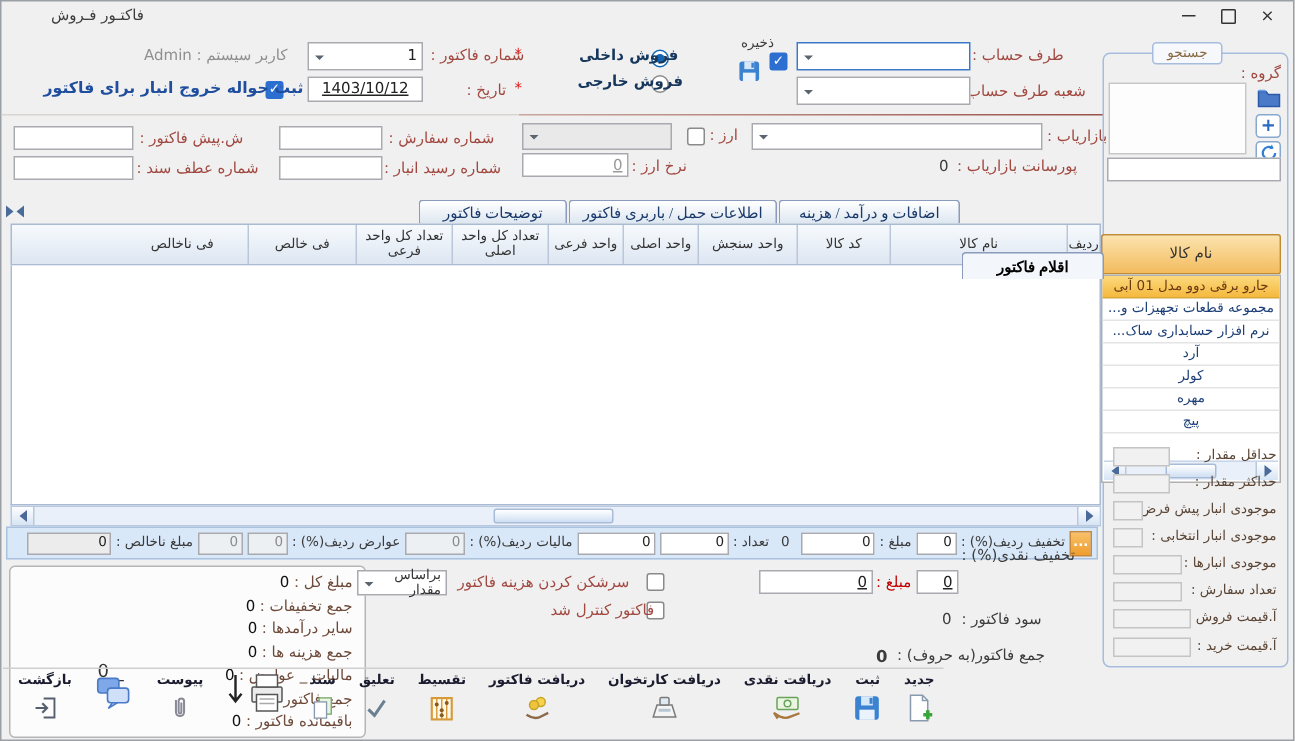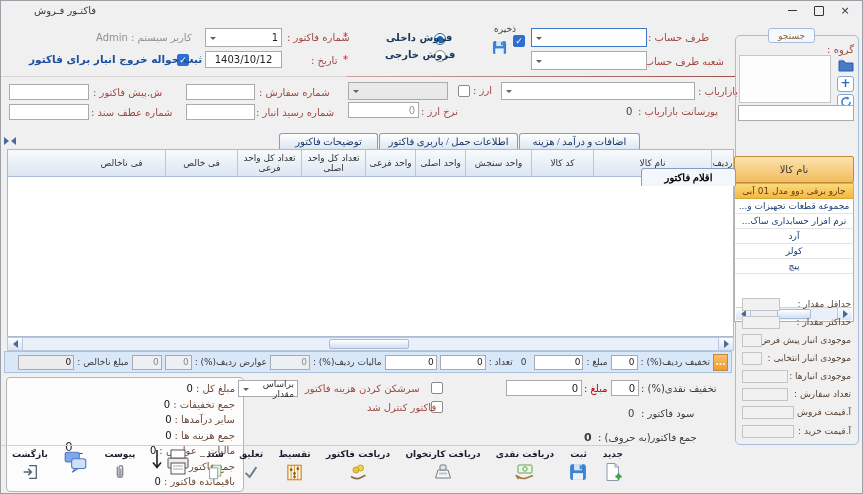--- a/index.html
+++ b/index.html
@@ -9,21 +9,21 @@
          border:1px solid #9aa0a6; direction:rtl; }
   .abs  { position:absolute; }
   .lbl  { position:absolute; white-space:nowrap; font-size:10px; color:#a14840; }
   .dark { color:#3c3c3c; } .gray { color:#8f8f8f; } .redtx { color:#c00000; }
   .navy { color:#16365c; font-weight:bold; }
   .bluebold { color:#1f4e9e; font-weight:bold; font-size:10.5px; }
   .star { position:absolute; color:#e01010; font-size:10px; }
 
   .inp { position:absolute; background:#fff; border:1px solid #a9a9b0; height:17px;
          font-size:10px; display:flex; align-items:center; padding:0 3px; }
-  .inp .v { direction:ltr; }
+  .inp .v { direction:ltr;text-decoration:underline; }
 
   .combo { position:absolute; background:#fff; border:1px solid #a9a9b0; height:19px;
            display:flex; align-items:center; }
   .combo .cv { flex:1; padding:0 3px; font-size:10px; direction:ltr; text-align:right; }
   .combo .cb { width:14px; align-self:stretch; display:flex; align-items:center; justify-content:center; }
   .combo .cb::after { content:""; border:3.5px solid transparent; border-top-color:#5a6570; margin-top:4px; }
   .combo.focus { border-color:#3c78c8; }
   .combo.dis { background:#e9e9e9; }
 
   .chk { position:absolute; width:12px; height:12px; border:1px solid #8a8a8a;
@@ -283,21 +283,21 @@
 
 <span class="chk" style="left:430px;top:381px"></span>
 <span class="lbl" style="left:304px;top:382px">سرشکن کردن هزینه فاکتور</span>
 <div class="combo" style="left:237px;top:379px;width:60px;height:17px">
   <span class="cv" style="direction:rtl;text-align:right;font-size:9px;color:#333">براساس مقدار</span>
   <span class="cb"></span>
 </div>
 <span class="chk" style="left:430px;top:400px"></span>
 <span class="lbl" style="left:366px;top:401px">فاکتور کنترل شد</span>
 
-<span class="lbl dark" style="left:640px;top:382px">تخفیف نقدی(%) :</span>
+<span class="lbl dark" style="left:640px;top:364px">تخفیف نقدی(%) :</span>
 <div class="inp" style="left:610px;top:379px;width:28px;height:16px">
     <span class="v">0</span>
   </div>
 <span class="lbl redtx" style="left:583px;top:382px">مبلغ :</span>
 <div class="inp" style="left:505px;top:379px;width:76px;height:16px">
     <span class="v">0</span>
   </div>
 <span class="lbl dark" style="left:640px;top:407px">سود فاکتور :</span>
 <span class="lbl dark" style="left:627px;top:407px">0</span>
 <span class="lbl dark" style="left:597px;top:431px">جمع فاکتور(به حروف) :</span>
@@ -444,20 +444,21 @@
   </span>
   <div class="abs" style="right:27px;top:19px;width:92px;height:48px;background:#fdfdfd;border:1px solid #c6c6c6"></div>
   <div class="inp" style="right:4px;top:69px;width:116px;height:16px;position:absolute;left:auto"></div>
   <div class="pl-head">نام کالا</div>
   <div class="plist">
     <div class="pitem sel">جارو برقی دوو مدل 01 آبی</div>
     <div class="pitem">مجموعه قطعات تجهیزات و...</div>
     <div class="pitem">نرم افزار حسابداری ساک...</div>
     <div class="pitem">آرد</div>
     <div class="pitem">کولر</div>
+    <div class="pitem">مهره</div>
     <div class="pitem">پیچ</div>
     <div class="hscroll" style="left:1px;right:1px;bottom:1px;height:13px;position:absolute;top:auto;border:none;border-top:1px solid #c9d6e8">
       <span class="sb-btn first">
           <span class="tri r"></span>
         </span>
       <span class="sb-track">
           <span class="sb-thumb" style="left:30%;width:34px"></span>
         </span>
       <span class="sb-btn last">
           <span class="tri l"></span>

